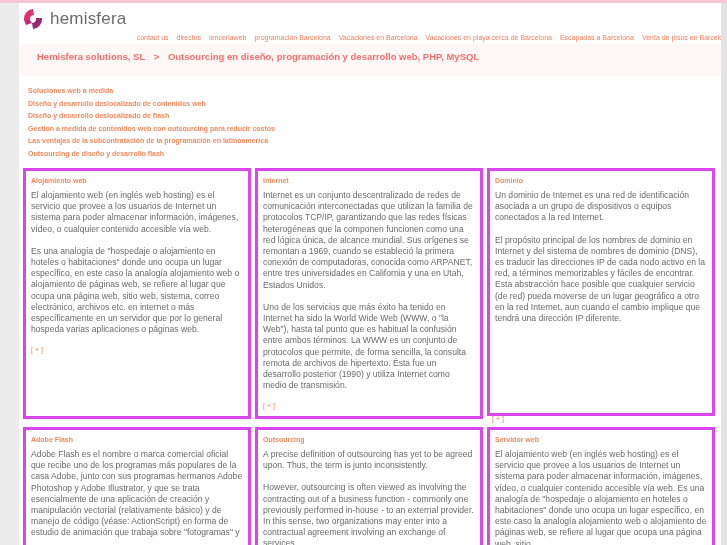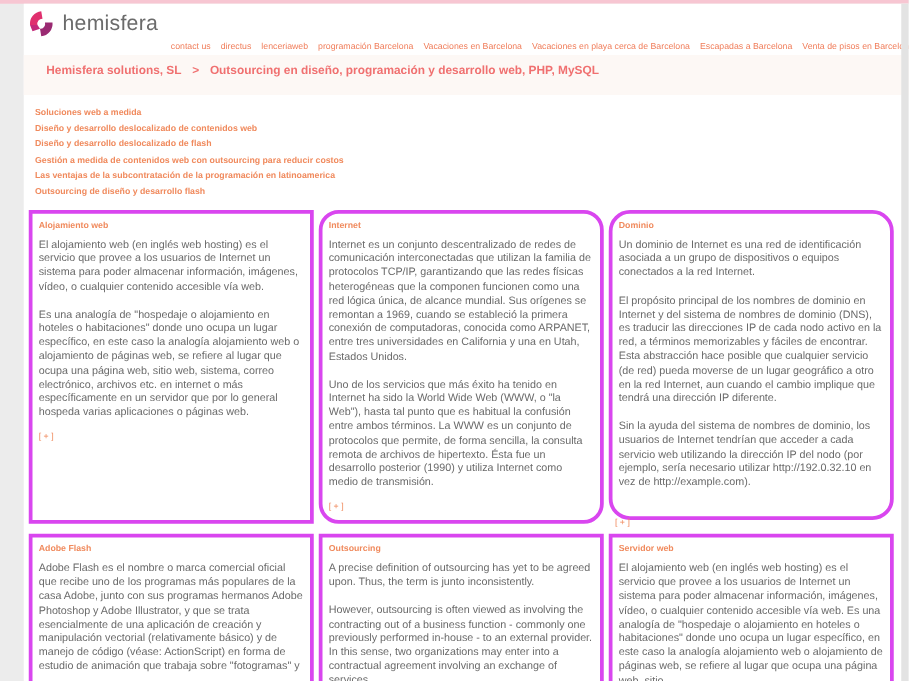--- a/index.html
+++ b/index.html
@@ -86,35 +86,34 @@
 
   <div class="card" style="left:4px; top:165px; width:228px; height:251px;">
     <div class="card-title">Alojamiento web</div>
     <div class="card-body">
       <p>El alojamiento web (en inglés web hosting) es el servicio que provee a los usuarios de Internet un sistema para poder almacenar información, imágenes, vídeo, o cualquier contenido accesible vía web.</p>
       <p>Es una analogía de "hospedaje o alojamiento en hoteles o habitaciones" donde uno ocupa un lugar específico, en este caso la analogía alojamiento web o alojamiento de páginas web, se refiere al lugar que ocupa una página web, sitio web, sistema, correo electrónico, archivos etc. en internet o más específicamente en un servidor que por lo general hospeda varias aplicaciones o páginas web.</p>
     </div>
     <span class="more">[ + ]</span>
   </div>
 
-  <div class="card" style="left:236px; top:165px; width:228px; height:251px;border-radius:16px;">
+  <div class="card" style="left:236px; top:165px; width:228px; height:251px;">
     <div class="card-title">Internet</div>
     <div class="card-body">
       <p>Internet es un conjunto descentralizado de redes de comunicación interconectadas que utilizan la familia de protocolos TCP/IP, garantizando que las redes físicas heterogéneas que la componen funcionen como una red lógica única, de alcance mundial. Sus orígenes se remontan a 1969, cuando se estableció la primera conexión de computadoras, conocida como ARPANET, entre tres universidades en California y una en Utah, Estados Unidos.</p>
       <p>Uno de los servicios que más éxito ha tenido en Internet ha sido la World Wide Web (WWW, o "la Web"), hasta tal punto que es habitual la confusión entre ambos términos. La WWW es un conjunto de protocolos que permite, de forma sencilla, la consulta remota de archivos de hipertexto. Ésta fue un desarrollo posterior (1990) y utiliza Internet como medio de transmisión.</p>
     </div>
     <span class="more">[ + ]</span>
   </div>
 
-  <div class="card" style="left:468px; top:165px; width:228px; height:248px;border-radius:17px;">
+  <div class="card" style="left:468px; top:165px; width:228px; height:248px;">
     <div class="card-title">Dominio</div>
     <div class="card-body">
       <p>Un dominio de Internet es una red de identificación asociada a un grupo de dispositivos o equipos conectados a la red Internet.</p>
       <p>El propósito principal de los nombres de dominio en Internet y del sistema de nombres de dominio (DNS), es traducir las direcciones IP de cada nodo activo en la red, a términos memorizables y fáciles de encontrar. Esta abstracción hace posible que cualquier servicio (de red) pueda moverse de un lugar geográfico a otro en la red Internet, aun cuando el cambio implique que tendrá una dirección IP diferente.</p>
-      <p>Sin la ayuda del sistema de nombres de dominio, los usuarios de Internet tendrían que acceder a cada servicio web utilizando la dirección IP del nodo (por ejemplo, sería necesario utilizar http://192.0.32.10 en vez de http://example.com).</p>
     </div>
   </div>
   <span class="more" style="position:absolute; left:473px; top:412px;">[ + ]</span>
 
   <div class="card" style="left:4px; top:424px; width:228px; height:130px;">
     <div class="card-title">Adobe Flash</div>
     <div class="card-body">
       <p>Adobe Flash es el nombre o marca comercial oficial que recibe uno de los programas más populares de la casa Adobe, junto con sus programas hermanos Adobe Photoshop y Adobe Illustrator, y que se trata esencialmente de una aplicación de creación y manipulación vectorial (relativamente básico) y de manejo de código (véase: ActionScript) en forma de estudio de animación que trabaja sobre "fotogramas" y</p>
     </div>
   </div>

